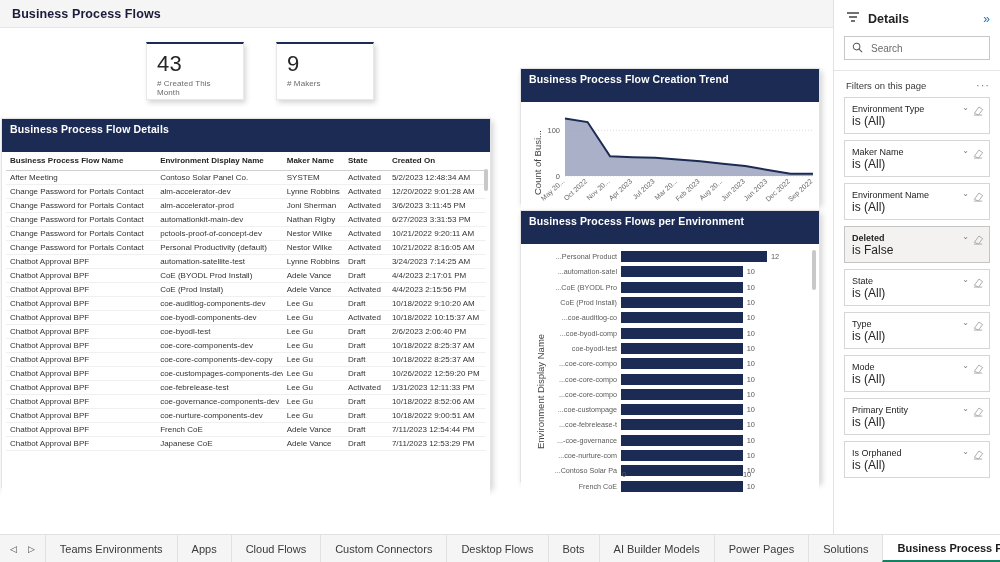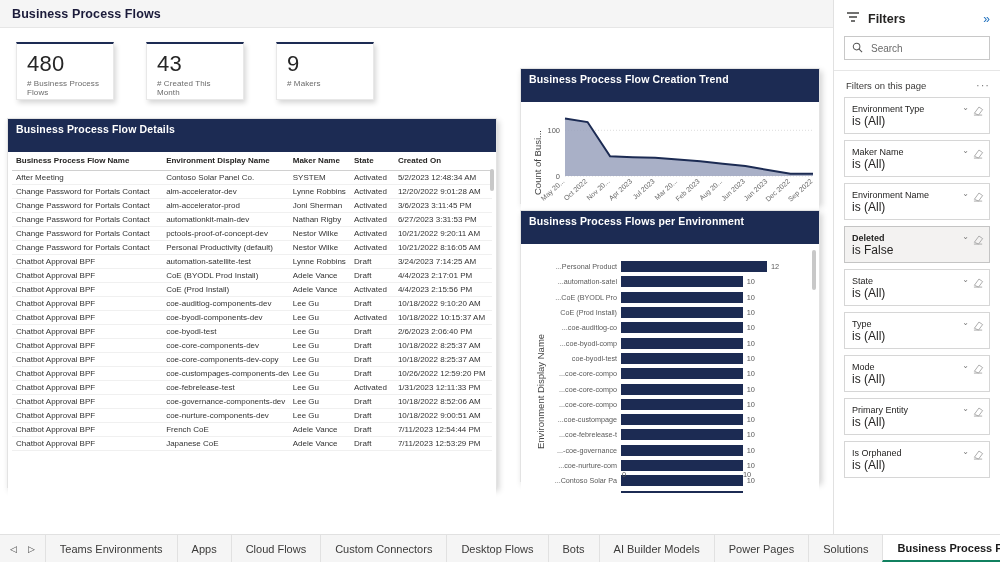--- a/index.html
+++ b/index.html
@@ -41,21 +41,21 @@
     border:1px solid #e3e3e3;
     box-shadow: 2px 3px 6px rgba(0,0,0,0.18);
   }
   .visual-title {
     background:#1c2b53; color:#ffffff;
     font-size:10.5px; font-weight:600;
     padding:4px 8px 17px 8px; letter-spacing:.15px;
   }
 
   
-  #tableVisual { left:7px; top:90px; width:490px; height:370px; }
+  #tableVisual { left:1px; top:90px; width:490px; height:370px; }
   .table-body { position:relative; height:347px; overflow:hidden; background:#fff; padding:0 4px;}
   table.grid { width:100%; border-collapse:collapse; table-layout:fixed; }
   table.grid th {
     text-align:left; font-size:8px; font-weight:bold; color:#252423;
     padding:4px 3px 5px 4px; border-bottom:1px solid #d0d0d0;
     white-space:nowrap; overflow:hidden;
   }
   table.grid td {
     font-size:8px; color:#333333; padding:2px 3px 2px 4px;
     border-bottom:1px solid #f0f0f0; white-space:nowrap;
@@ -143,24 +143,20 @@
 <body>
 
 <div class="app">
 
   <div class="page-header">
     <span class="page-header-title">Business Process Flows</span>
   </div>
 
   <div class="canvas">
 
-    <div class="kpi" id="kpi0">
-      <div class="kpi-value">480</div>
-      <div class="kpi-label"># Business Process Flows</div>
-    </div>
     <div class="kpi" id="kpi1">
       <div class="kpi-value">43</div>
       <div class="kpi-label"># Created This Month</div>
     </div>
     <div class="kpi" id="kpi2">
       <div class="kpi-value">9</div>
       <div class="kpi-label"># Makers</div>
     </div>
 
     <div class="visual" id="tableVisual">
@@ -354,21 +350,21 @@
             <text x="269.45454545454544" y="80" font-size="7" fill="#6b6b6b" font-family="&quot;Liberation Sans&quot;, sans-serif" transform="rotate(-42 269.45454545454544 80)" text-anchor="end">Dec 2022</text>
             <text x="292" y="80" font-size="7" fill="#6b6b6b" font-family="&quot;Liberation Sans&quot;, sans-serif" transform="rotate(-42 292 80)" text-anchor="end">Sep 2022</text>
           </svg>
       </div>
     </div>
 
     <div class="visual" id="barVisual">
       <div class="visual-title">Business Process Flows per Environment</div>
       <div class="bar-plot">
         <div class="axis-title-y" style="left:14px; top:205px;">Environment Display Name</div>
-        <div id="barRows" style="position:absolute; left:18px; top:15px; right:10px;">
+        <div id="barRows" style="position:absolute; left:18px; top:5px; right:10px;">
             <div class="bar-row">
               <div class="bar-cat">Personal Product...</div>
               <div class="bar-track">
                 <div class="bar-fill" style="width: 146px;"></div>
                 <div class="bar-val" style="left: 150px;">12</div>
               </div>
             </div>
             <div class="bar-row">
               <div class="bar-cat">automation-satel...</div>
               <div class="bar-track">
@@ -486,21 +482,21 @@
 
   <div class="filters">
     <div class="filters-head">
       <span>
         <svg width="14" height="14" viewBox="0 0 14 14">
           <line x1="1" y1="3" x2="13" y2="3" stroke="#252423" stroke-width="1.3"></line>
           <line x1="3" y1="7" x2="11" y2="7" stroke="#252423" stroke-width="1.3"></line>
           <line x1="5" y1="11" x2="9" y2="11" stroke="#252423" stroke-width="1.3"></line>
         </svg>
       </span>
-      <span class="filters-title">Filters</span>
+      <span class="filters-title">Details</span>
       <span class="filters-expand">»</span>
     </div>
 
     <div class="filters-searchbox">
       <span>
         <svg width="11" height="11" viewBox="0 0 12 12">
           <circle cx="5" cy="5" r="3.6" fill="none" stroke="#555" stroke-width="1.1"></circle>
           <line x1="7.7" y1="7.7" x2="11" y2="11" stroke="#555" stroke-width="1.1"></line>
         </svg>
       </span>

